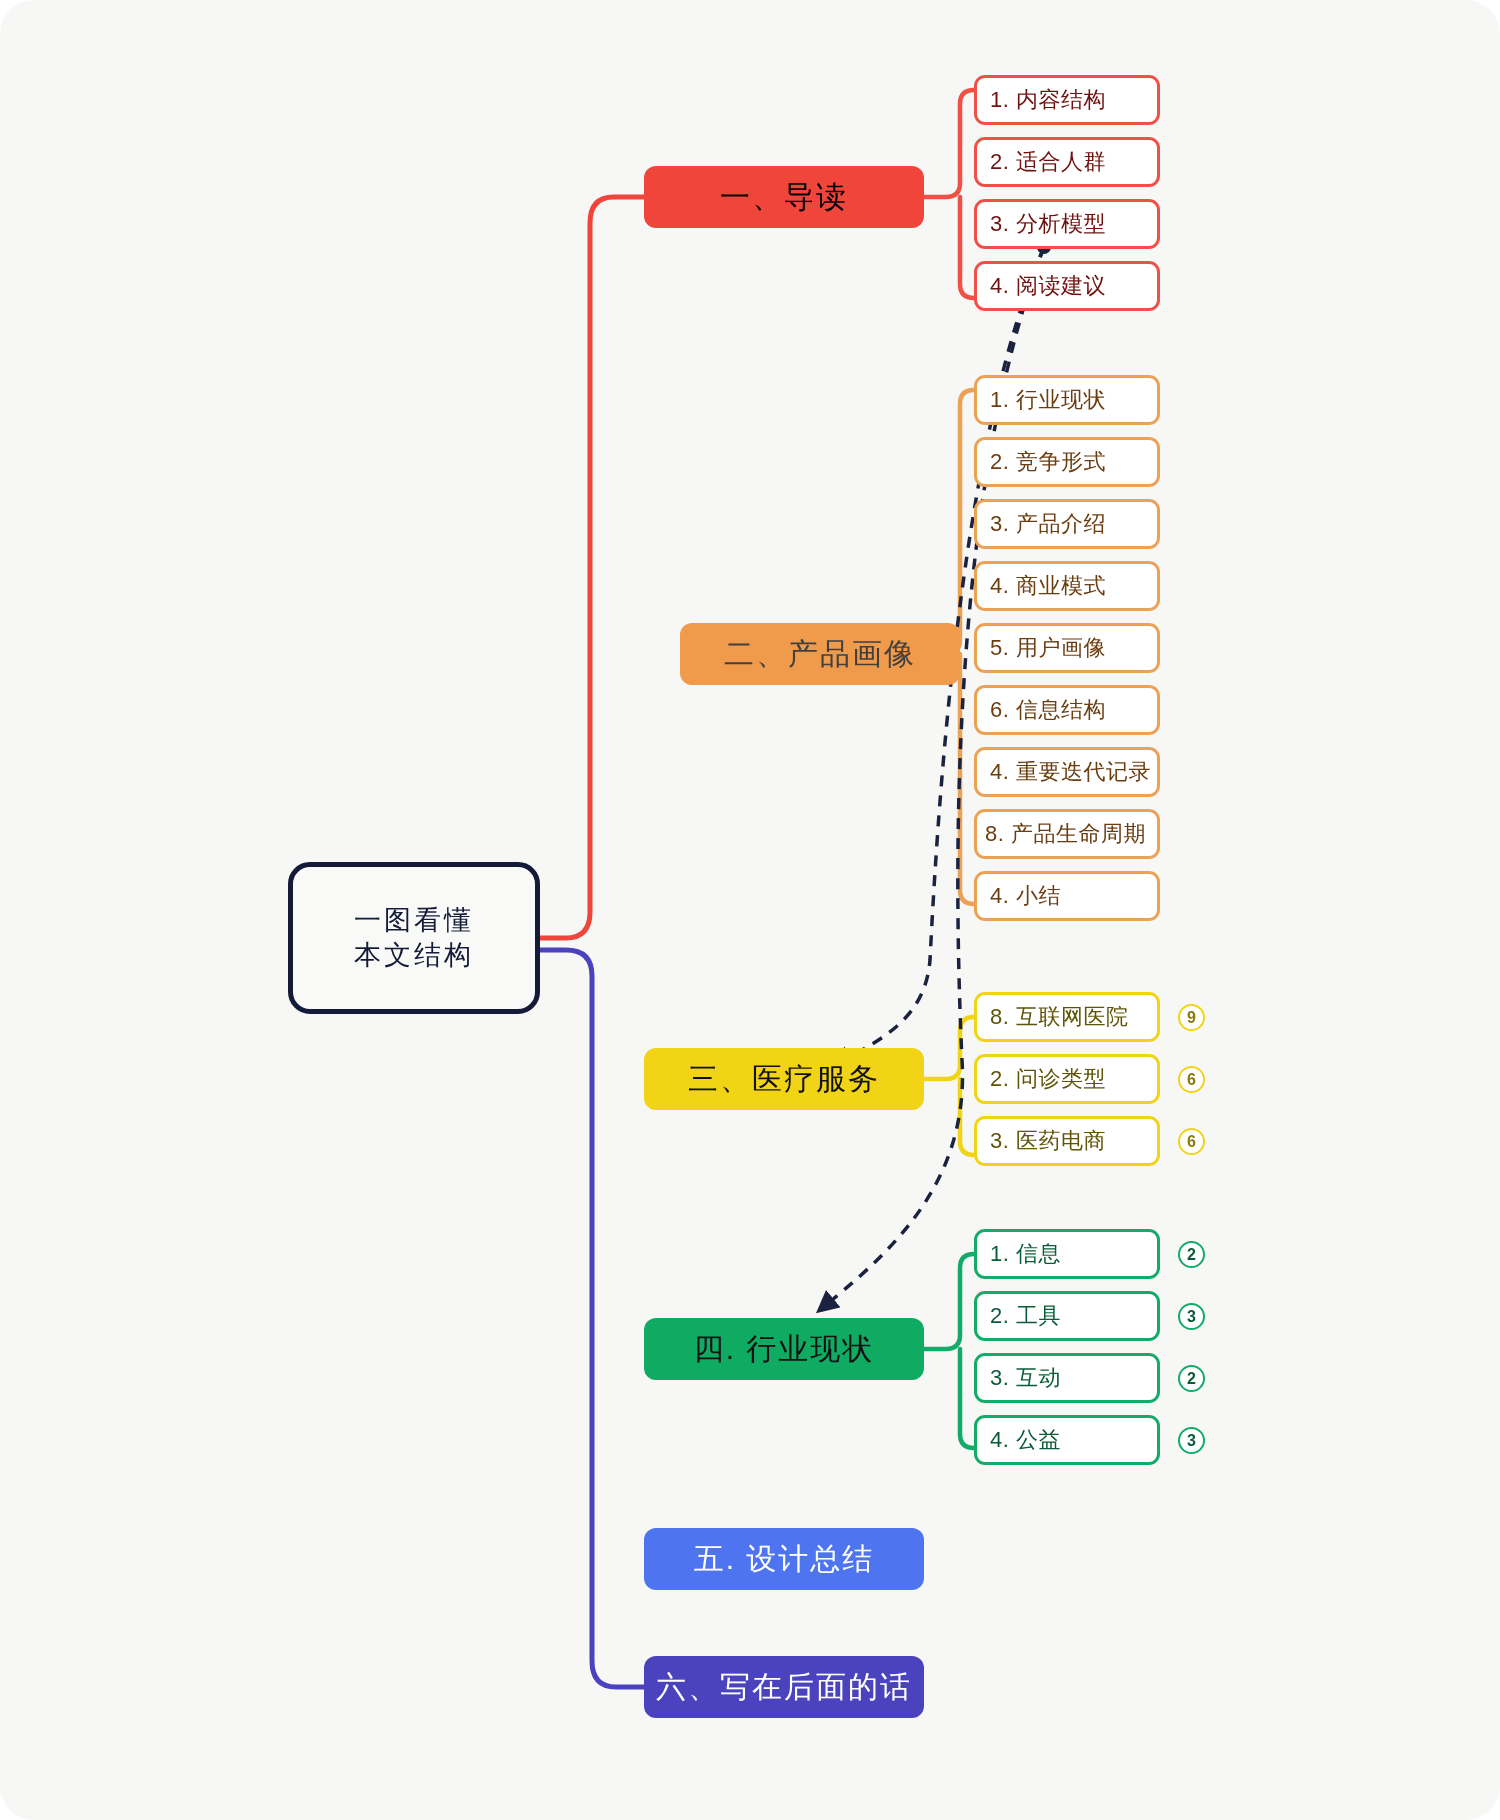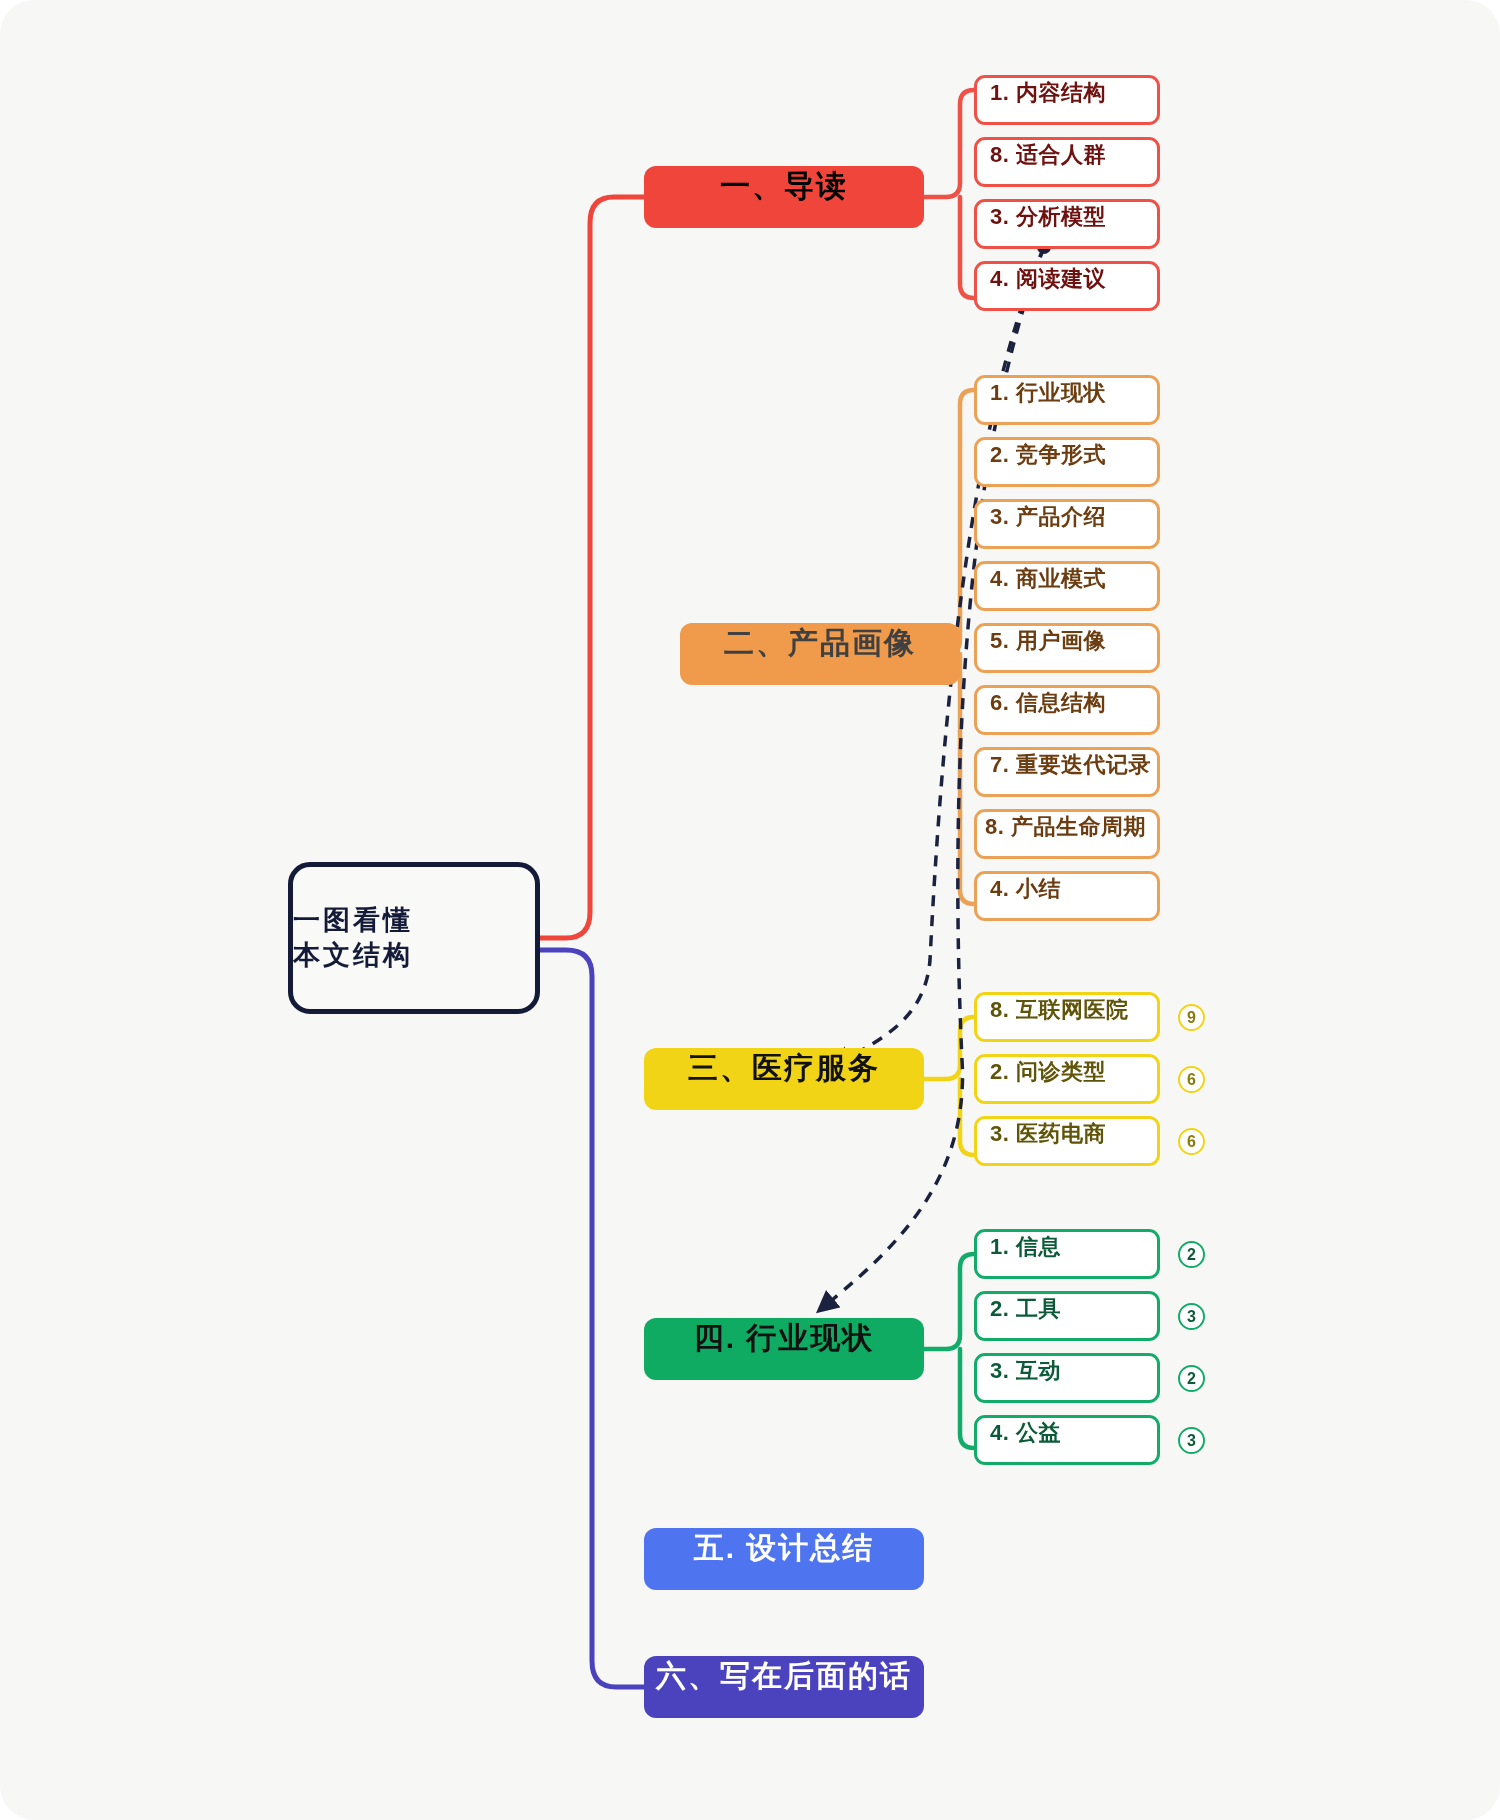--- a/index.html
+++ b/index.html
@@ -16,23 +16,23 @@
     overflow: hidden;
   }
   #wires {
     position: absolute; left: 0; top: 0;
     width: 1500px; height: 1820px;
     pointer-events: none;
   }
   .node {
     position: absolute;
     display: flex;
-    align-items: flex-start;
+    align-items: center;
     justify-content: center;
-    font-weight: bold;
+    font-weight: normal;
     white-space: nowrap;
     letter-spacing: 1px;
   }
   
   .root {
     left: 288px; top: 862px;
     width: 252px; height: 152px;
     border: 5px solid #141b38;
     border-radius: 22px;
     background: #f9f9f7;
@@ -143,21 +143,21 @@
     <span>五. 设计总结</span>
   </div>
   <div class="node l1 purple">
     <span>六、写在后面的话</span>
   </div>
 
   <div class="node l2 red" style="left:974px; top:75px;">
     <span class="lbl">1. 内容结构</span>
   </div>
   <div class="node l2 red" style="left:974px; top:137px;">
-    <span class="lbl">8. 适合人群</span>
+    <span class="lbl">2. 适合人群</span>
   </div>
   <div class="node l2 red" style="left:974px; top:199px;">
     <span class="lbl">3. 分析模型</span>
   </div>
   <div class="node l2 red" style="left:974px; top:261px;">
     <span class="lbl">4. 阅读建议</span>
   </div>
 
   <div class="node l2 orange" style="left:974px; top:375px;">
     <span class="lbl">1. 行业现状</span>
@@ -171,21 +171,21 @@
   <div class="node l2 orange" style="left:974px; top:561px;">
     <span class="lbl">4. 商业模式</span>
   </div>
   <div class="node l2 orange" style="left:974px; top:623px;">
     <span class="lbl">5. 用户画像</span>
   </div>
   <div class="node l2 orange" style="left:974px; top:685px;">
     <span class="lbl">6. 信息结构</span>
   </div>
   <div class="node l2 orange" style="left:974px; top:747px;">
-    <span class="lbl">7. 重要迭代记录</span>
+    <span class="lbl">4. 重要迭代记录</span>
   </div>
   <div class="node l2 orange" style="left:974px; top:809px;padding-left:8px;">
     <span class="lbl">8. 产品生命周期</span>
   </div>
   <div class="node l2 orange" style="left:974px; top:871px;">
     <span class="lbl">4. 小结</span>
   </div>
 
   <div class="node l2 yellow" style="left:974px; top:992px;">
     <span class="lbl">8. 互联网医院</span>

